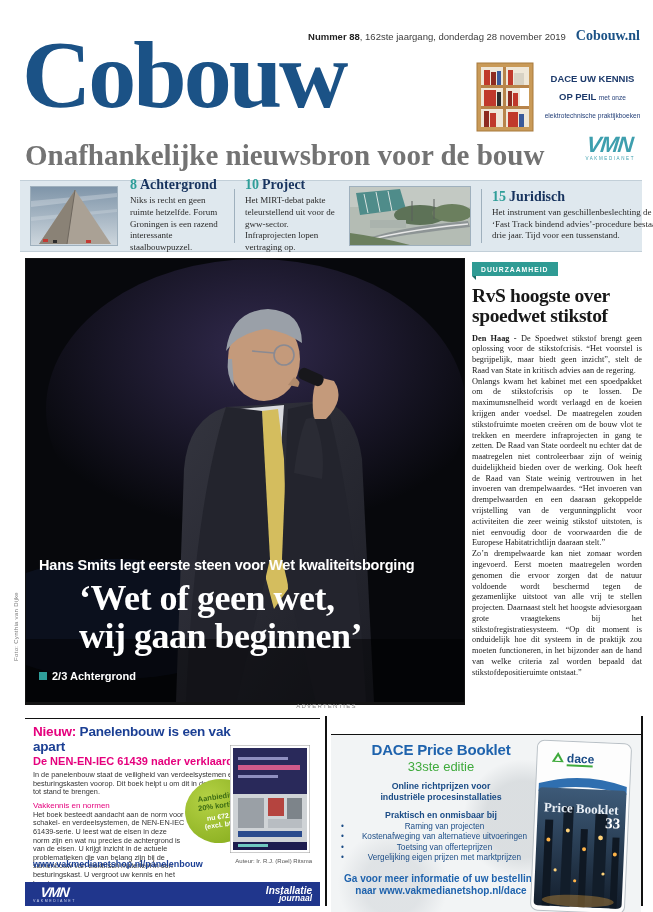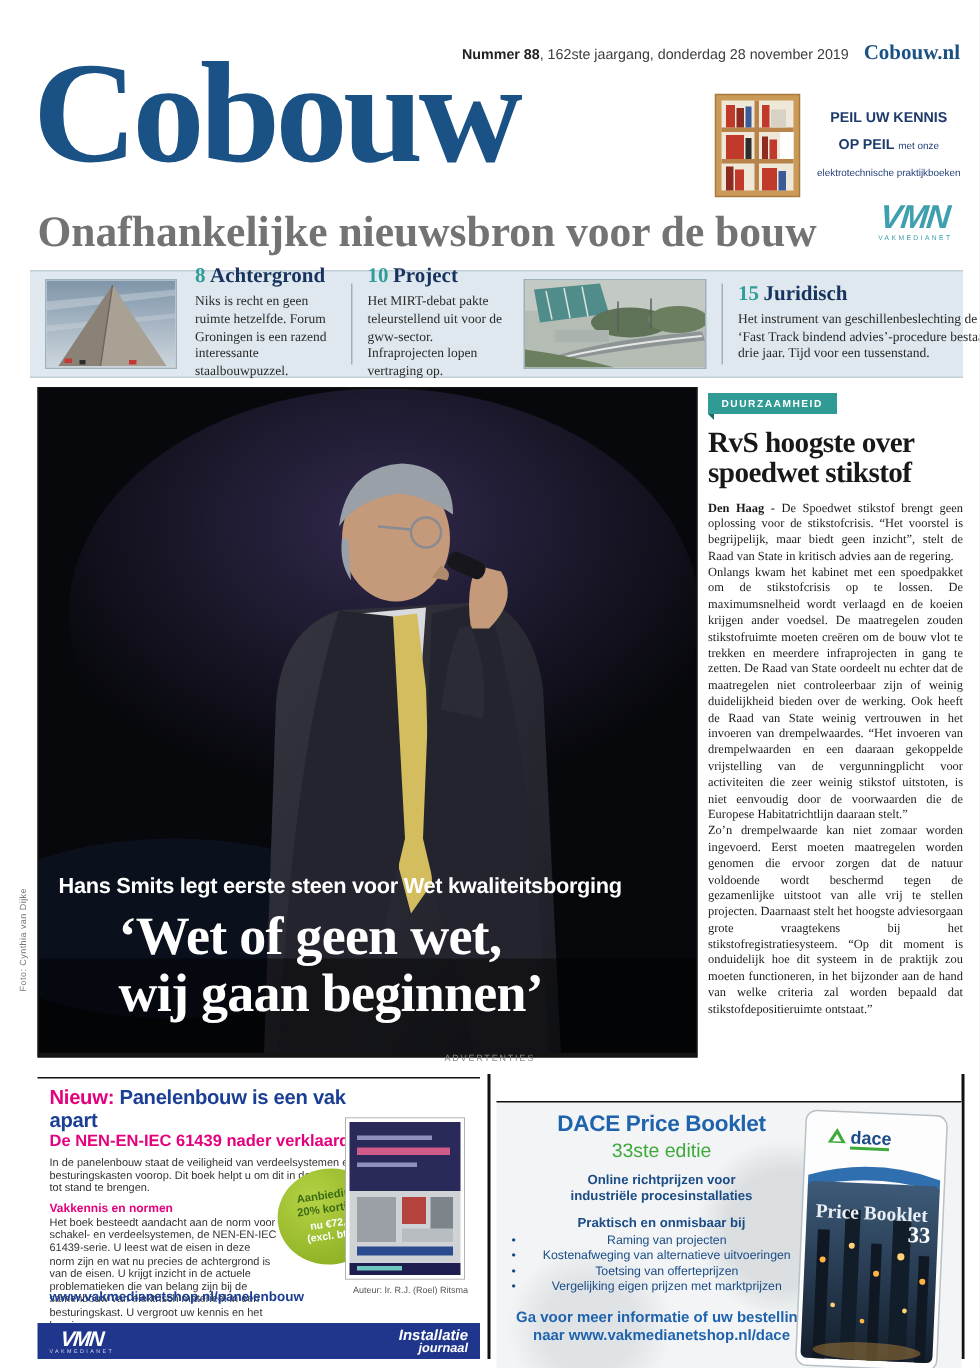--- a/index.html
+++ b/index.html
@@ -59,21 +59,21 @@
   .ads{position:absolute;top:714px;left:25px;width:618px;height:194px;}
   .ads-mid-divider{position:absolute;left:300px;top:2px;width:2px;height:190px;background:#111;}
   .ads-right-edge{position:absolute;right:0;top:2px;width:2px;height:190px;background:#111;}
   .ad-left{position:absolute;left:0;top:4px;width:295px;height:188px;background:#fff;border-top:1px solid #111;box-sizing:border-box;}
   .al-pad{position:absolute;left:8px;top:5px;width:205px;}
   .al-title{font-size:13.5px;font-weight:bold;letter-spacing:-.2px;}
   .al-new{color:#e5007d;}
   .al-rest{color:#1b3f94;}
   .al-sub{font-size:11px;font-weight:bold;color:#e5007d;margin-top:1px;}
   .al-intro{font-size:7.3px;line-height:1.18;color:#333;margin-top:4px;width:205px;}
-  .al-subhead{font-size:8px;font-weight:bold;color:#e5007d;margin-top:4px;}
+  .al-subhead{font-size:8px;font-weight:normal;color:#e5007d;margin-top:4px;}
   .al-body{font-size:7.3px;line-height:1.18;color:#333;margin-top:1px;width:152px;}
   .al-url{position:absolute;left:8px;top:140px;font-size:9px;font-weight:bold;color:#1b3f94;}
   .al-badge{position:absolute;left:160px;top:60px;width:70px;height:64px;border-radius:50%;
        background:radial-gradient(circle at 35% 30%,#b5d245,#7fa617);transform:rotate(-8deg);
        display:flex;flex-direction:column;align-items:center;justify-content:center;text-align:center;line-height:1.25;}
   .al-badge .g1{font-size:7.5px;font-weight:bold;color:#3c6b14;}
   .al-badge .g2{font-size:7px;font-weight:bold;color:#ffffff;margin-top:2px;}
   .al-book{position:absolute;right:10px;top:26px;line-height:0;}
   .al-author{position:absolute;right:8px;top:139px;font-size:6px;color:#555;}
   .al-bar{position:absolute;left:0;bottom:0;width:100%;height:24px;background:#20368c;
@@ -129,21 +129,21 @@
           <rect x="37" y="31" width="5" height="13" fill="#c0392b"></rect>
         <rect x="8" y="49" width="5" height="16" fill="#8e2b20"></rect>
           <rect x="14" y="51" width="6" height="14" fill="#c0392b"></rect>
         <rect x="32" y="50" width="10" height="15" fill="#c0392b"></rect>
           <rect x="43" y="52" width="5" height="13" fill="#3a5a9a"></rect>
         <rect x="44" y="26" width="9" height="18" fill="#ffffff"></rect>
       </svg>
     </span>
     <span class="promo-text">
       <span class="promo-title">
-        <span>PEIL UW KENNIS</span><br>
+        <span>DACE UW KENNIS</span><br>
         <span>OP PEIL</span>
       </span>
       <span class="promo-sub">met onze elektrotechnische praktijkboeken</span>
     </span>
   </div>
 
   <div class="vmn vmn-top">
     <span class="big">VMN</span>
     <span class="sub">VAKMEDIANET</span>
   </div>
@@ -241,20 +241,24 @@
         <rect x="272" y="112" width="26" height="12" rx="5" transform="rotate(24 285 118)" fill="#17171b"></rect>
         <path d="M288 158 Q300 190 296 220 L268 214 Q272 180 280 160 Z" fill="#2a2b34"></path>
       </g>
       <rect y="380" width="438" height="64" fill="#000000" opacity=".45"></rect>
     </svg>
     <div class="overlay">
       <div class="kicker">Hans Smits legt eerste steen voor Wet kwaliteitsborging</div>
       <div class="headline">
         <span>‘Wet of geen wet,</span><br>
         <span>wij gaan beginnen’</span>
+      </div>
+      <div class="refline">
+        <span class="refsq"></span>
+        <span>2/3 Achtergrond</span>
       </div>
     </div>
   </div>
   <div class="photo-credit">Foto: Cynthia van Dijke</div>
 
   <div class="article">
     <span class="tag">
       <span>DUURZAAMHEID</span>
       <span class="tag-fold"></span>
     </span>

